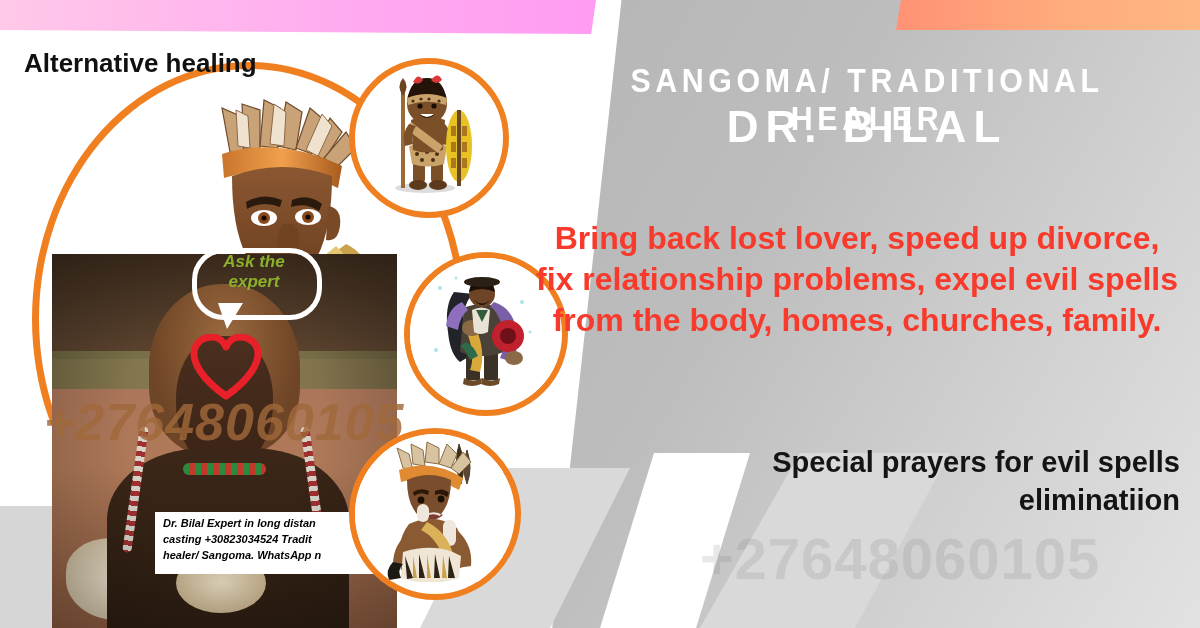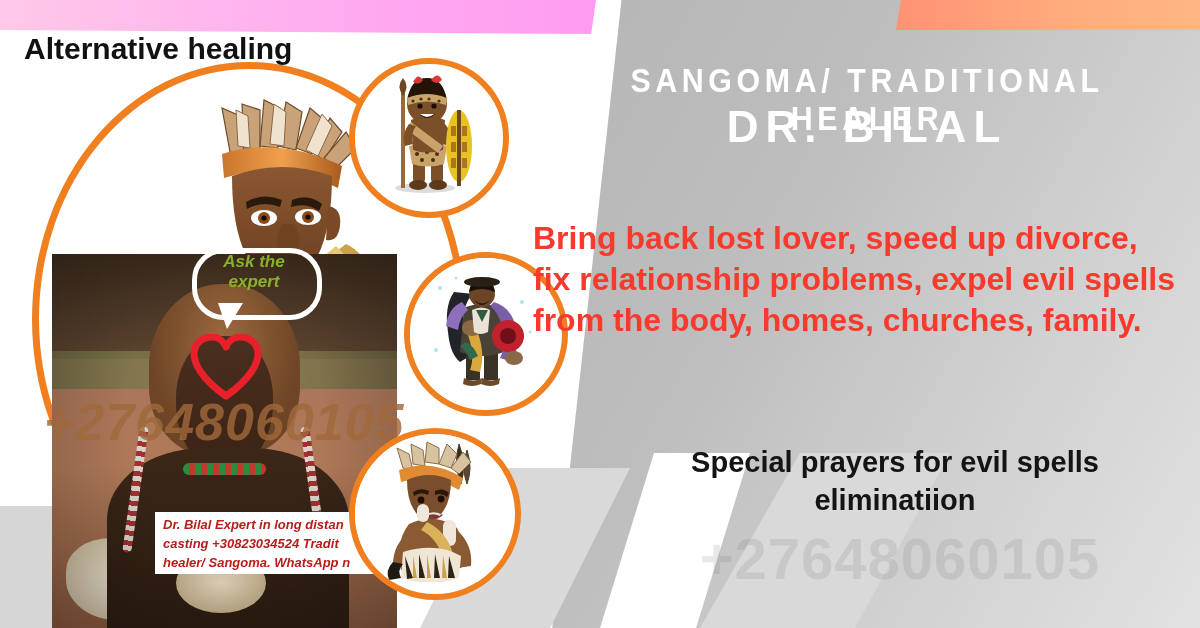--- a/index.html
+++ b/index.html
@@ -79,47 +79,47 @@
   .bubble{position:absolute;left:192px;top:248px;width:120px;height:62px;
     border:5px solid #ffffff;border-radius:32px;background:transparent;}
   .bubble-tail{position:absolute;left:218px;top:303px;width:0;height:0;
     border-left:9px solid transparent;border-right:16px solid transparent;border-top:26px solid #ffffff;}
   .bubble-txt{position:absolute;left:200px;top:252px;width:108px;text-align:center;
     font-size:17px;font-weight:700;font-style:italic;color:#8ab02b;line-height:1.15;}
 
   
   .caption{position:absolute;left:155px;top:512px;width:248px;height:62px;background:#fff;
     padding:4px 6px 0 8px;box-sizing:border-box;overflow:hidden;}
-  .caption p{margin:0;font-size:13px;line-height:1.45;font-weight:700;font-style:italic;
-    color:#b91c1c;white-space:nowrap;}
+  .caption p{margin:0;font-size:11px;line-height:1.45;font-weight:700;font-style:italic;
+    color:#000000;white-space:nowrap;}
 
   
   .circ{position:absolute;border-radius:50%;border:6px solid #ef7f1f;background:#fff;overflow:hidden;}
   .c1{left:349px;top:58px;width:148px;height:148px;}
   .c2{left:404px;top:252px;width:152px;height:152px;}
   .c3{left:349px;top:428px;width:160px;height:160px;}
   .circ svg{position:absolute;left:0;top:0;}
 
   
   .kicker{position:absolute;left:552px;top:62px;width:630px;text-align:center;
     font-size:33px;font-weight:700;color:#ffffff;letter-spacing:5px;
     font-family:"Liberation Sans",sans-serif;transform:scaleX(.92);transform-origin:center;}
   .bigname{position:absolute;left:552px;top:104px;width:630px;text-align:center;
     font-size:44px;font-weight:700;color:#ffffff;letter-spacing:7px;line-height:1.05;}
 
-  .redblock{position:absolute;left:533px;top:218px;width:648px;
+  .redblock{position:absolute;left:533px;top:218px;width:648px;text-align:center;
     font-size:32px;font-weight:700;color:#f83a2c;line-height:1.28;}
 
-  .blackblock{position:absolute;left:610px;top:444px;width:570px;text-align:center;
+  .blackblock{position:absolute;left:610px;top:444px;width:570px;text-align:right;
     font-size:29px;font-weight:700;color:#141414;line-height:1.30;}
 
   .wm-right{position:absolute;left:620px;top:525px;width:560px;text-align:center;
     font-size:58px;font-weight:700;color:rgba(120,120,120,.17);letter-spacing:1px;white-space:nowrap;}
 
-  .lefthead{position:absolute;left:24px;top:32px;font-size:30px;font-weight:700;color:#111;}
+  .lefthead{position:absolute;left:24px;top:48px;font-size:26px;font-weight:700;color:#111;}
 </style>
 </head>
 <body>
 
 <div class="poster">
 
   <div class="bg-white"></div>
   <div class="gray-panel"></div>
 
   <div class="bottom-gray-left"></div>

